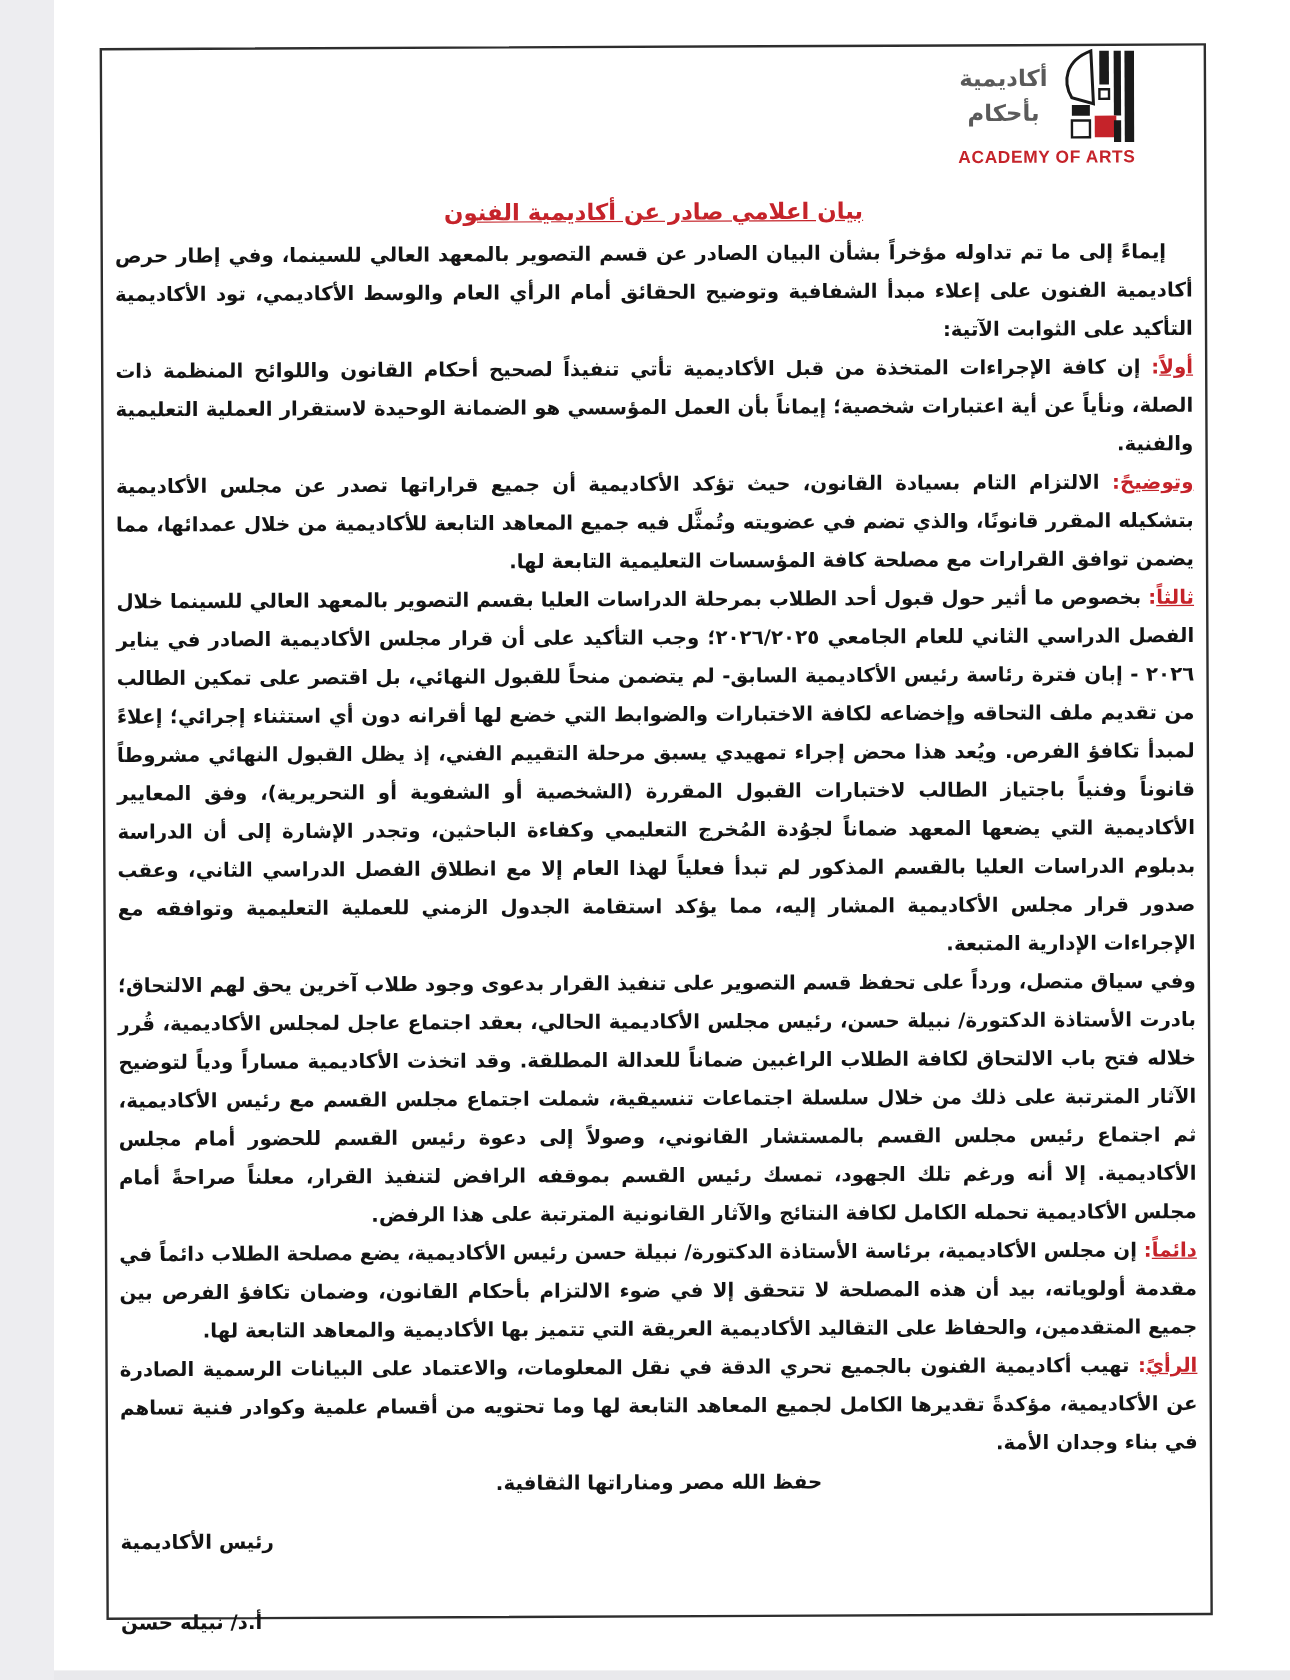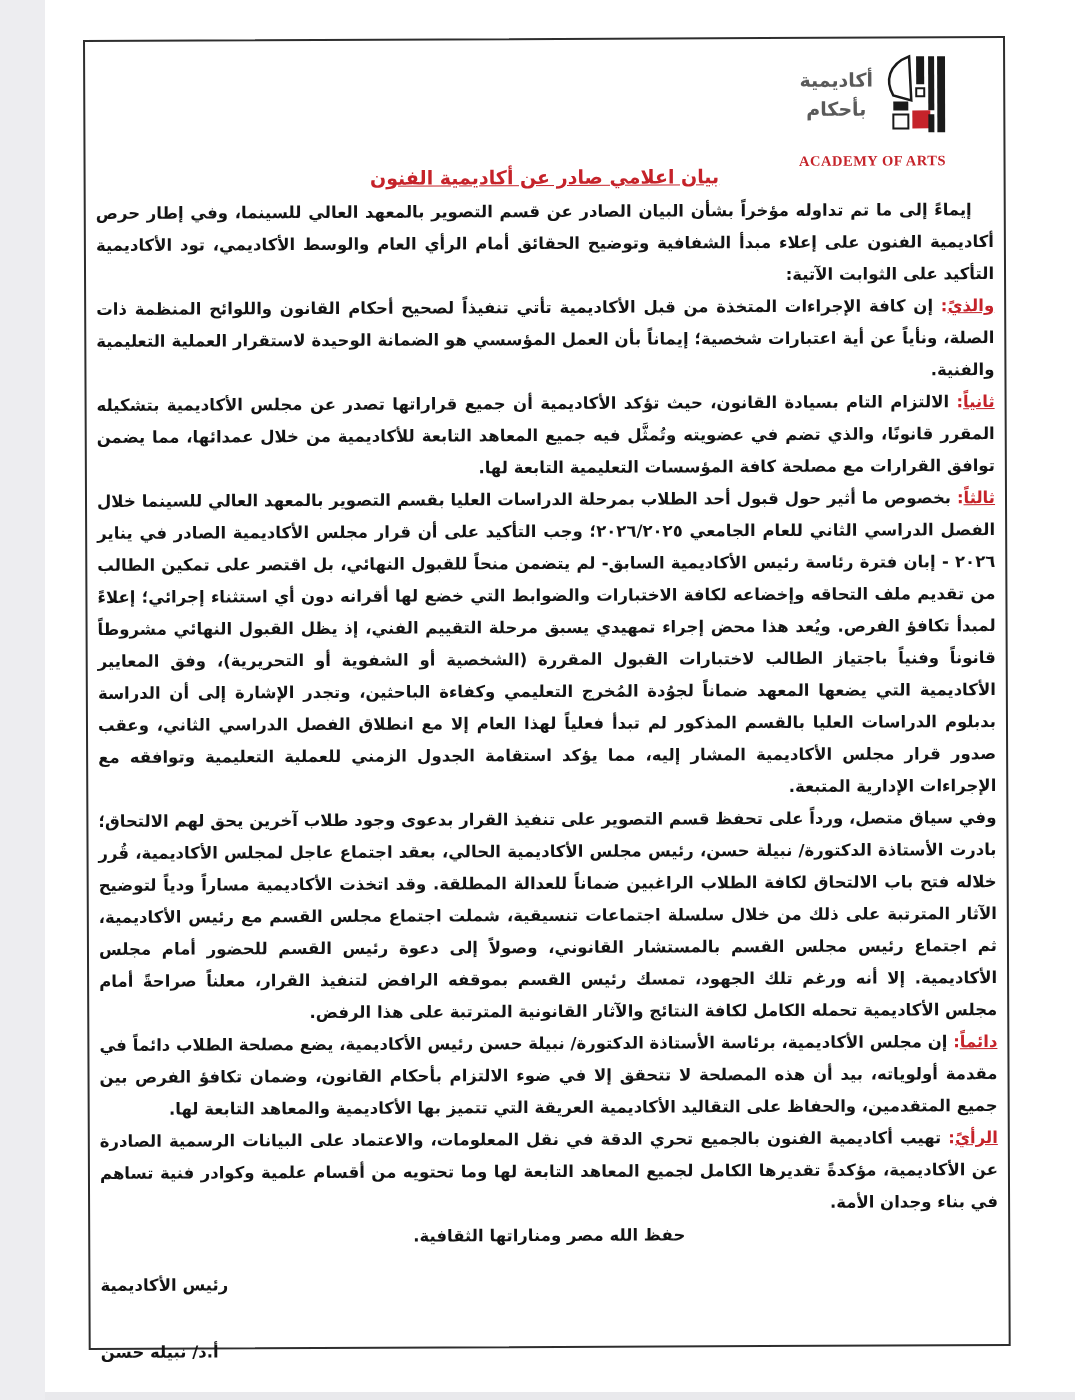--- a/index.html
+++ b/index.html
@@ -8,26 +8,26 @@
     background:#ffffff; font-family:"DejaVu Sans", sans-serif;
   }
   .left-strip { position:absolute; left:0; top:0; width:45px; height:1400px; background:#ededf0; }
   .bottom-strip { position:absolute; left:45px; top:1392px; width:1030px; height:8px; background:#e9e9ec; }
   .sheet {
     position:absolute; left:83px; top:40px; width:922px; height:1310px;
     box-sizing:border-box; border:2px solid #2e2e2e; background:#ffffff;
     transform:rotate(-0.25deg); transform-origin:top left;
     direction:rtl; padding:126px 10px 0 10px;
   }
-  .logo { position:absolute; top:16px; right:52px; width:158px; text-align:center; }
+  .logo { position:absolute; top:2px; right:52px; width:158px; text-align:center; }
   .logo-row { display:flex; align-items:center; justify-content:center; gap:8px; }
   .logo-ar { color:#5a5a5a; font-weight:bold; font-size:19px; line-height:1.55; white-space:nowrap; }
   .logo-en {
-    color:#c5232a; font-family:Liberation Serif, serif; font-weight:bold;
-    font-size:14.5px; letter-spacing:0.5px; margin-top:18px; white-space:nowrap;
+    color:#c5232a; font-family:Liberation Sans, sans-serif; font-weight:bold;
+    font-size:14.5px; letter-spacing:0.5px; margin-top:3px; white-space:nowrap;
   }
   .title {
     margin:0 0 8px 0; text-align:center; color:#c5232a;
     font-size:19px; font-weight:bold; text-decoration:underline;
   }
   .para {
     margin:0; color:#141414; font-size:16.5px; line-height:32px;
     font-weight:bold; text-align:justify;
   }
   .intro { text-indent:22px; }
@@ -64,23 +64,23 @@
           <div>بأحكام</div>
         </div>
       </div>
       <div class="logo-en">ACADEMY OF ARTS</div>
     </div>
 
     <h1 class="title">بيان اعلامي صادر عن أكاديمية الفنون</h1>
 
     <p class="para intro">إيماءً إلى ما تم تداوله مؤخراً بشأن البيان الصادر عن قسم التصوير بالمعهد العالي للسينما، وفي إطار حرص أكاديمية الفنون على إعلاء مبدأ الشفافية وتوضيح الحقائق أمام الرأي العام والوسط الأكاديمي، تود الأكاديمية التأكيد على الثوابت الآتية:</p>
 
-    <p class="para"><span class="lbl">والذيً</span><span class="sep">: </span><span>إن كافة الإجراءات المتخذة من قبل الأكاديمية تأتي تنفيذاً لصحيح أحكام القانون واللوائح المنظمة ذات الصلة، ونأياً عن أية اعتبارات شخصية؛ إيماناً بأن العمل المؤسسي هو الضمانة الوحيدة لاستقرار العملية التعليمية والفنية.</span></p>
+    <p class="para"><span class="lbl">أولاً</span><span class="sep">: </span><span>إن كافة الإجراءات المتخذة من قبل الأكاديمية تأتي تنفيذاً لصحيح أحكام القانون واللوائح المنظمة ذات الصلة، ونأياً عن أية اعتبارات شخصية؛ إيماناً بأن العمل المؤسسي هو الضمانة الوحيدة لاستقرار العملية التعليمية والفنية.</span></p>
 
-    <p class="para"><span class="lbl">ثانياً</span><span class="sep">: </span><span>الالتزام التام بسيادة القانون، حيث تؤكد الأكاديمية أن جميع قراراتها تصدر عن مجلس الأكاديمية بتشكيله المقرر قانونًا، والذي تضم في عضويته وتُمثَّل فيه جميع المعاهد التابعة للأكاديمية من خلال عمدائها، مما يضمن توافق القرارات مع مصلحة كافة المؤسسات التعليمية التابعة لها.</span></p>
+    <p class="para"><span class="lbl">وتوضيحً</span><span class="sep">: </span><span>الالتزام التام بسيادة القانون، حيث تؤكد الأكاديمية أن جميع قراراتها تصدر عن مجلس الأكاديمية بتشكيله المقرر قانونًا، والذي تضم في عضويته وتُمثَّل فيه جميع المعاهد التابعة للأكاديمية من خلال عمدائها، مما يضمن توافق القرارات مع مصلحة كافة المؤسسات التعليمية التابعة لها.</span></p>
 
     <p class="para"><span class="lbl">ثالثاً</span><span class="sep">: </span><span>بخصوص ما أثير حول قبول أحد الطلاب بمرحلة الدراسات العليا بقسم التصوير بالمعهد العالي للسينما خلال الفصل الدراسي الثاني للعام الجامعي ٢٠٢٦/٢٠٢٥؛ وجب التأكيد على أن قرار مجلس الأكاديمية الصادر في يناير ٢٠٢٦ - إبان فترة رئاسة رئيس الأكاديمية السابق- لم يتضمن منحاً للقبول النهائي، بل اقتصر على تمكين الطالب من تقديم ملف التحاقه وإخضاعه لكافة الاختبارات والضوابط التي خضع لها أقرانه دون أي استثناء إجرائي؛ إعلاءً لمبدأ تكافؤ الفرص. ويُعد هذا محض إجراء تمهيدي يسبق مرحلة التقييم الفني، إذ يظل القبول النهائي مشروطاً قانوناً وفنياً باجتياز الطالب لاختبارات القبول المقررة (الشخصية أو الشفوية أو التحريرية)، وفق المعايير الأكاديمية التي يضعها المعهد ضماناً لجوُدة المُخرج التعليمي وكفاءة الباحثين، وتجدر الإشارة إلى أن الدراسة بدبلوم الدراسات العليا بالقسم المذكور لم تبدأ فعلياً لهذا العام إلا مع انطلاق الفصل الدراسي الثاني، وعقب صدور قرار مجلس الأكاديمية المشار إليه، مما يؤكد استقامة الجدول الزمني للعملية التعليمية وتوافقه مع الإجراءات الإدارية المتبعة.</span></p>
 
     <p class="para">وفي سياق متصل، ورداً على تحفظ قسم التصوير على تنفيذ القرار بدعوى وجود طلاب آخرين يحق لهم الالتحاق؛ بادرت الأستاذة الدكتورة/ نبيلة حسن، رئيس مجلس الأكاديمية الحالي، بعقد اجتماع عاجل لمجلس الأكاديمية، قُرر خلاله فتح باب الالتحاق لكافة الطلاب الراغبين ضماناً للعدالة المطلقة. وقد اتخذت الأكاديمية مساراً ودياً لتوضيح الآثار المترتبة على ذلك من خلال سلسلة اجتماعات تنسيقية، شملت اجتماع مجلس القسم مع رئيس الأكاديمية، ثم اجتماع رئيس مجلس القسم بالمستشار القانوني، وصولاً إلى دعوة رئيس القسم للحضور أمام مجلس الأكاديمية. إلا أنه ورغم تلك الجهود، تمسك رئيس القسم بموقفه الرافض لتنفيذ القرار، معلناً صراحةً أمام مجلس الأكاديمية تحمله الكامل لكافة النتائج والآثار القانونية المترتبة على هذا الرفض.</p>
 
     <p class="para"><span class="lbl">دائماً</span><span class="sep">: </span><span>إن مجلس الأكاديمية، برئاسة الأستاذة الدكتورة/ نبيلة حسن رئيس الأكاديمية، يضع مصلحة الطلاب دائماً في مقدمة أولوياته، بيد أن هذه المصلحة لا تتحقق إلا في ضوء الالتزام بأحكام القانون، وضمان تكافؤ الفرص بين جميع المتقدمين، والحفاظ على التقاليد الأكاديمية العريقة التي تتميز بها الأكاديمية والمعاهد التابعة لها.</span></p>
 
     <p class="para"><span class="lbl">الرأيً</span><span class="sep">: </span><span>تهيب أكاديمية الفنون بالجميع تحري الدقة في نقل المعلومات، والاعتماد على البيانات الرسمية الصادرة عن الأكاديمية، مؤكدةً تقديرها الكامل لجميع المعاهد التابعة لها وما تحتويه من أقسام علمية وكوادر فنية تساهم في بناء وجدان الأمة.</span></p>
 
     <p class="prayer">حفظ الله مصر ومناراتها الثقافية.</p>

